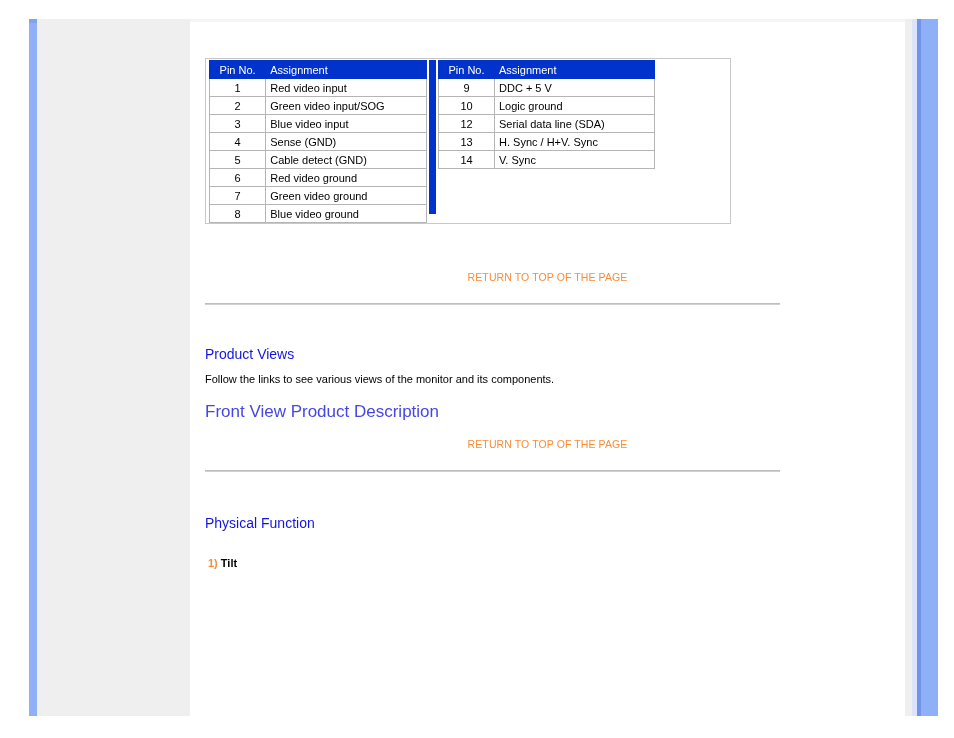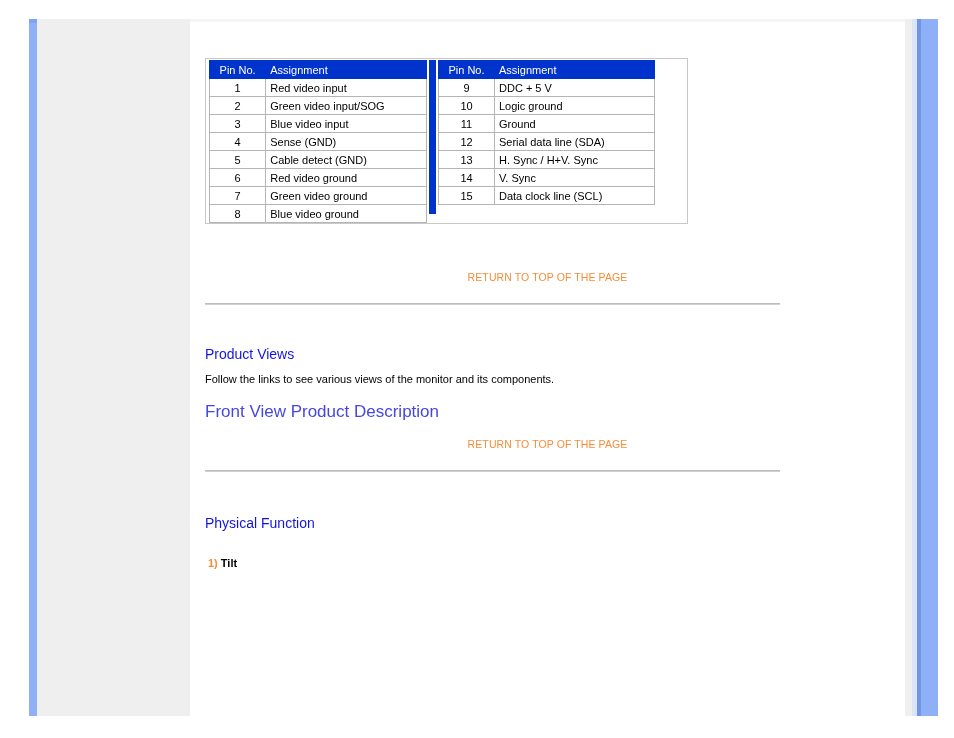--- a/index.html
+++ b/index.html
@@ -87,21 +87,21 @@
     width: 715px; height: 697px;
     font-size: 11px;
     color: #000000;
   }
 
   
   .pin-table-outer {
     position: absolute;
     left: 15px;
     top: 39px;
-    width: 483px;
+    width: 526px;
     border: 1px solid #c8c8c8;
     background: #ffffff;
     box-sizing: border-box;
     display: flex;
     align-items: stretch;
   }
   .pin-table-outer .pad-l { width: 3px; flex: none; }
   .pin-table-outer .pad-r { width: 3px; flex: none; }
 
   table.pintbl {
@@ -299,38 +299,30 @@
         <tbody>
           <tr>
             <td class="c-pin">9</td>
             <td class="c-as">DDC + 5 V</td>
           </tr>
           <tr>
             <td class="c-pin">10</td>
             <td class="c-as">Logic ground</td>
           </tr>
           <tr>
-            <td class="c-pin">11</td>
-            <td class="c-as">Ground</td>
-          </tr>
-          <tr>
             <td class="c-pin">12</td>
             <td class="c-as">Serial data line (SDA)</td>
           </tr>
           <tr>
             <td class="c-pin">13</td>
             <td class="c-as">H. Sync / H+V. Sync</td>
           </tr>
           <tr>
             <td class="c-pin">14</td>
             <td class="c-as">V. Sync</td>
-          </tr>
-          <tr>
-            <td class="c-pin">15</td>
-            <td class="c-as">Data clock line (SCL)</td>
           </tr>
         </tbody>
       </table>
     </div>
 
     <div class="pad-r"></div>
   </div>
 
   <div class="rtt" style="top:252px;">
     <a href="#">RETURN TO TOP OF THE PAGE</a>

